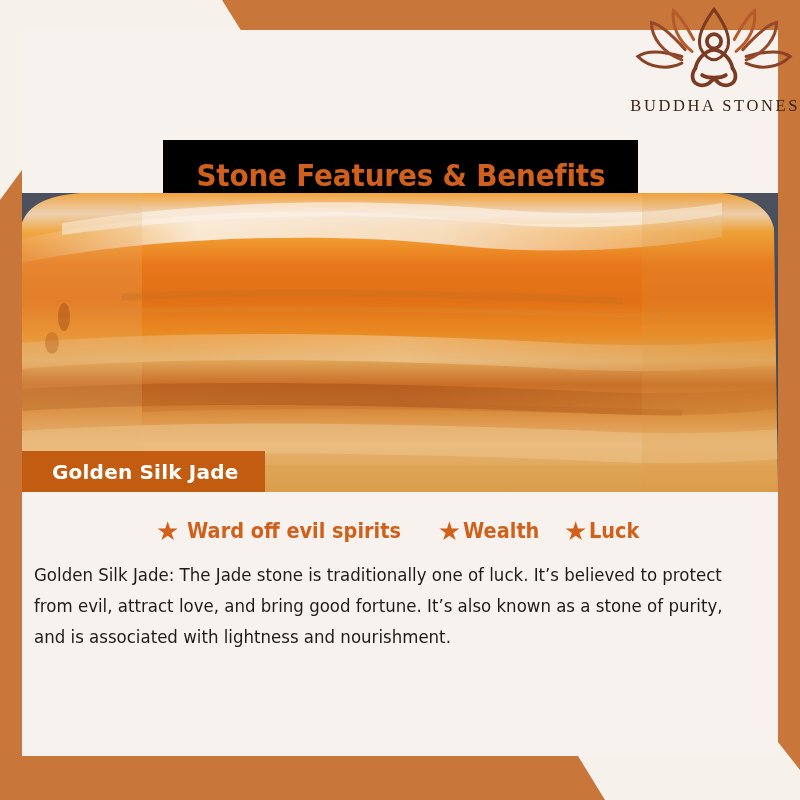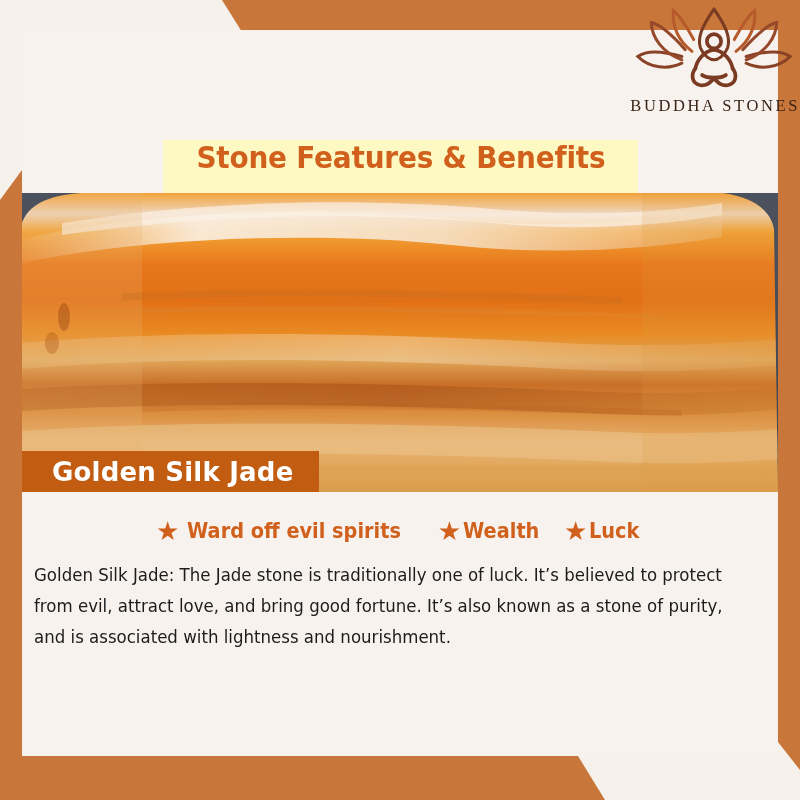--- a/index.html
+++ b/index.html
@@ -35,22 +35,22 @@
     font-size:16.5px;
     letter-spacing:2.6px;
     color:#3A2418;
     font-weight:400;
   }
 
   
   .title-banner {
     position:absolute;
     left:163px; top:140px; width:475px; height:53px;
-    background:#fef9c3;
-    display:flex; align-items:flex-start; justify-content:center;
+    background:#000000;
+    display:flex; align-items:flex-end; justify-content:center;
     z-index:4;
   }
   .title-text {
     font-family:"DejaVu Sans", sans-serif;
     font-weight:bold;
     font-size:30px;
     color:#D0601B;
     letter-spacing:-0.2px;
     transform:scaleX(0.93);
     white-space:nowrap;
@@ -71,21 +71,21 @@
     position:absolute;
     left:0; bottom:0;
     height:41px;
     padding:0 26px 0 30px;
     background:#C25C11;
     display:flex; align-items:center;
     z-index:6;
   }
   .stone-label span {
     color:#FFFFFF;
-    font-size:26px;
+    font-size:20px;
     font-weight:bold;
     letter-spacing:0.2px;
     font-family:"DejaVu Sans", sans-serif;
   }
 
   
   .benefits {
     position:absolute;
     left:22px; right:22px; top:518px;
     display:flex; align-items:center; justify-content:center;

